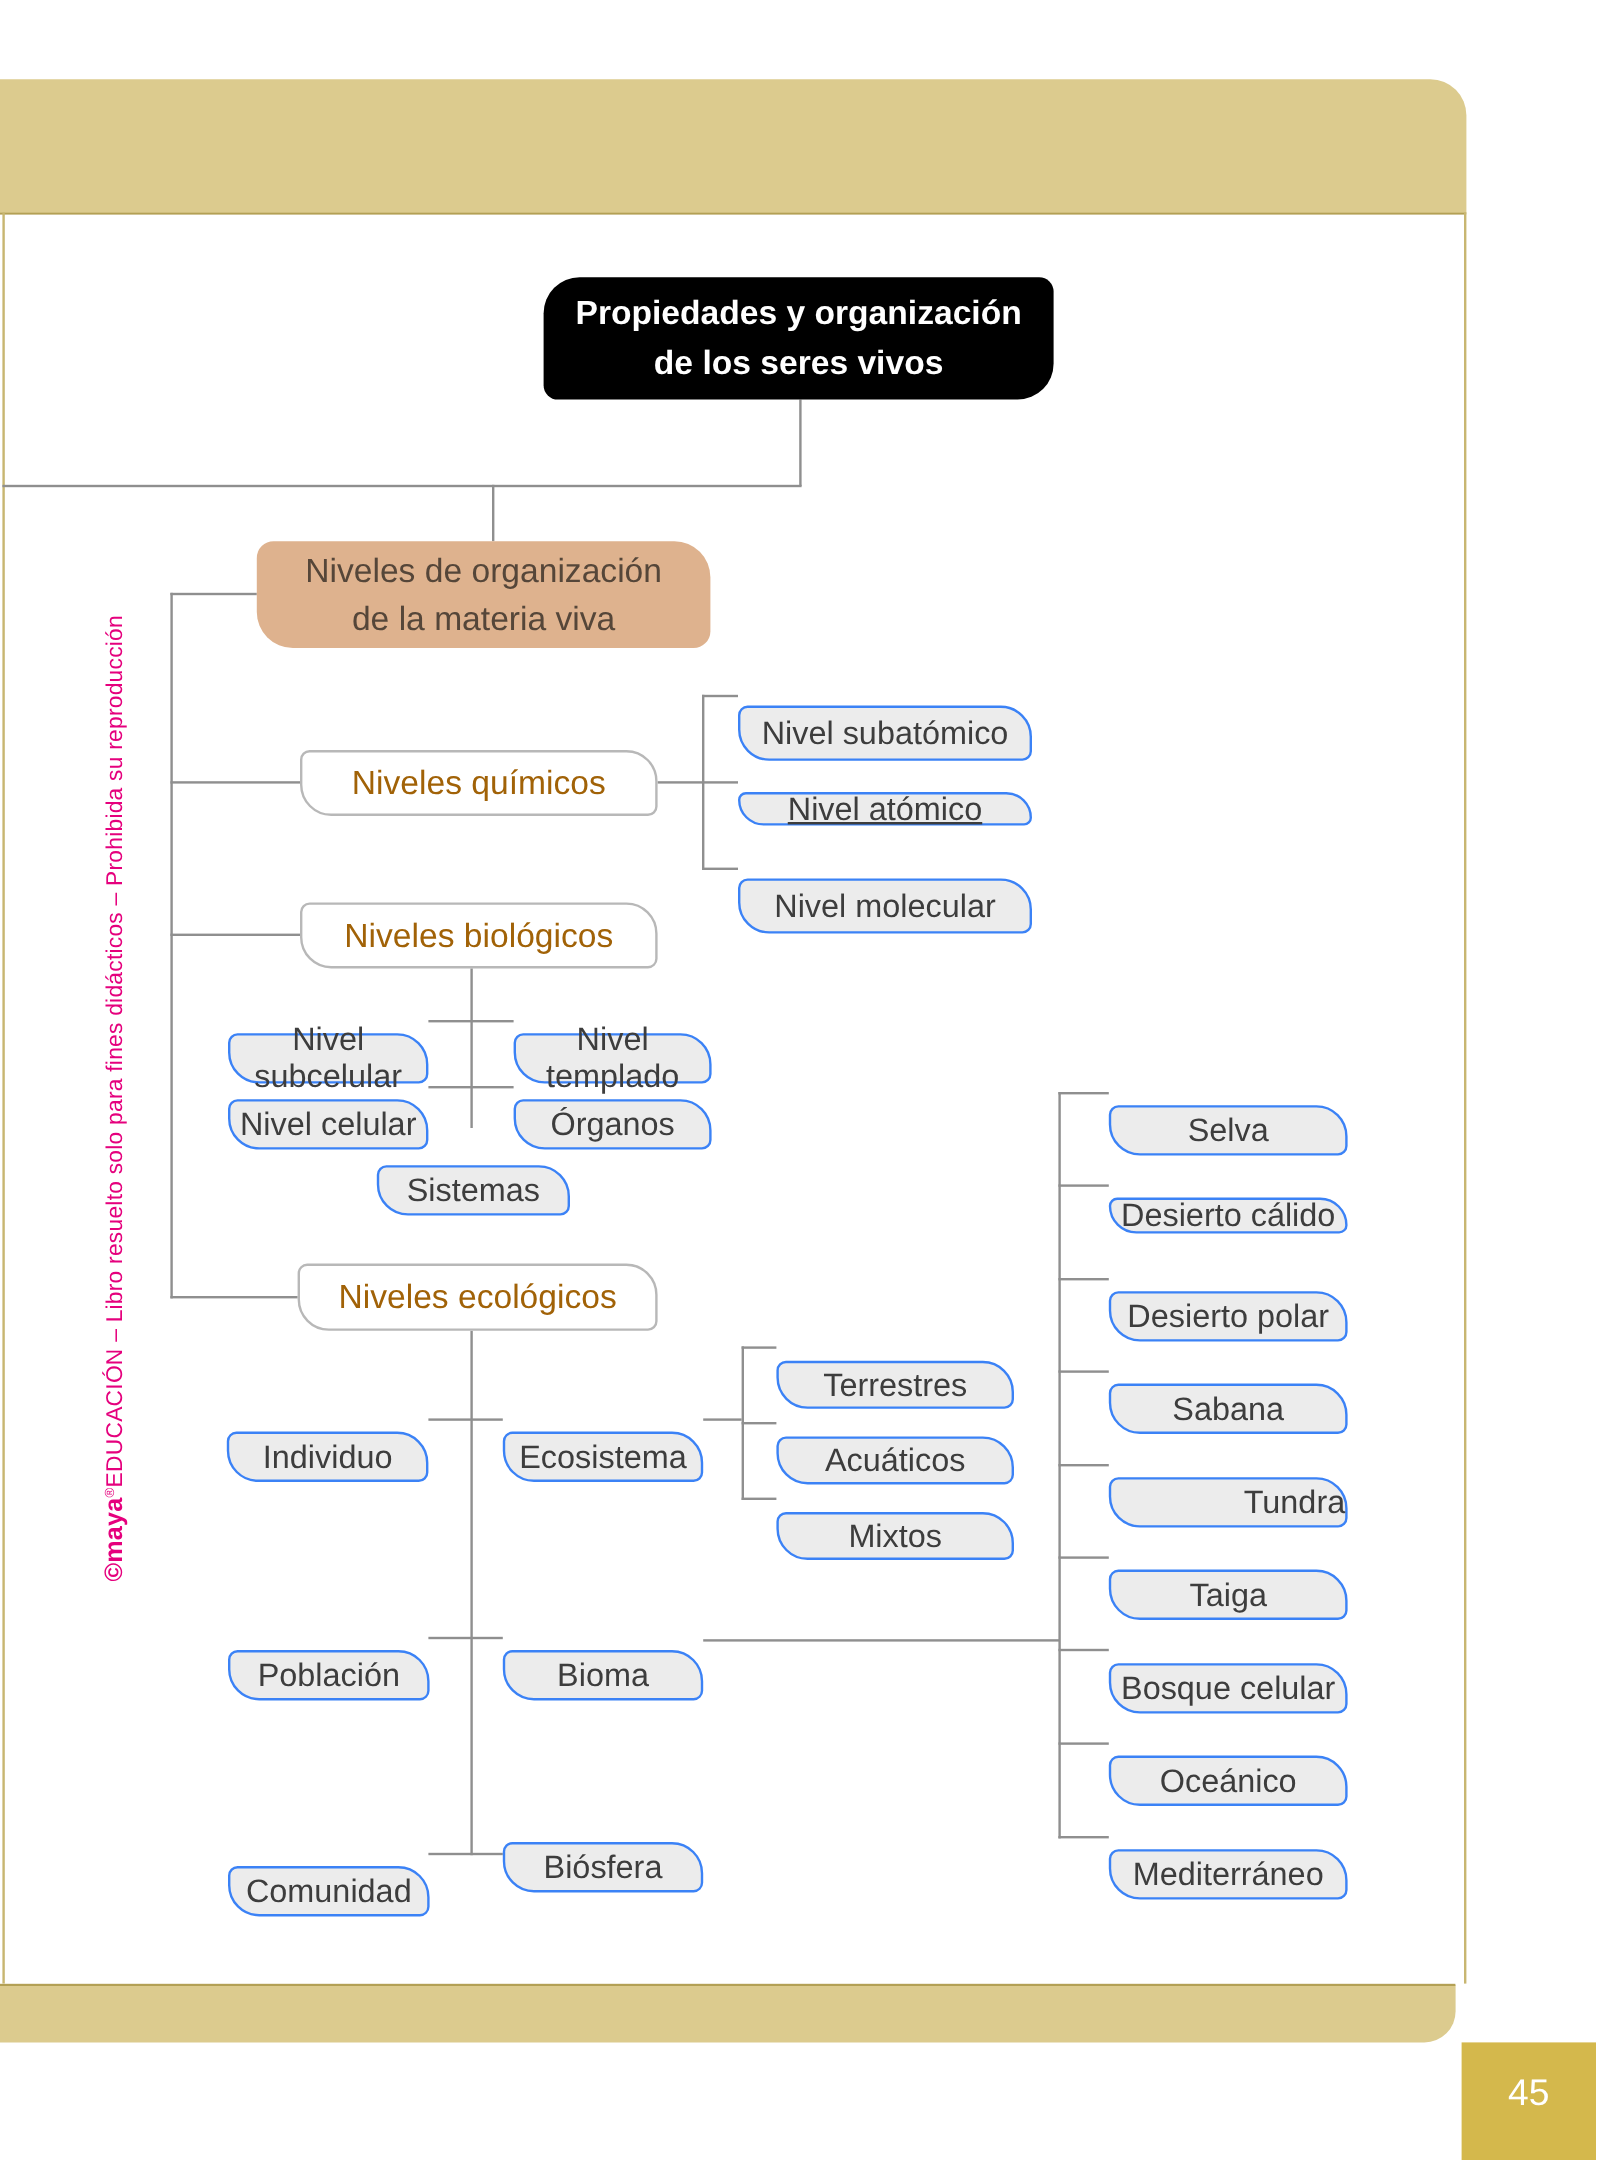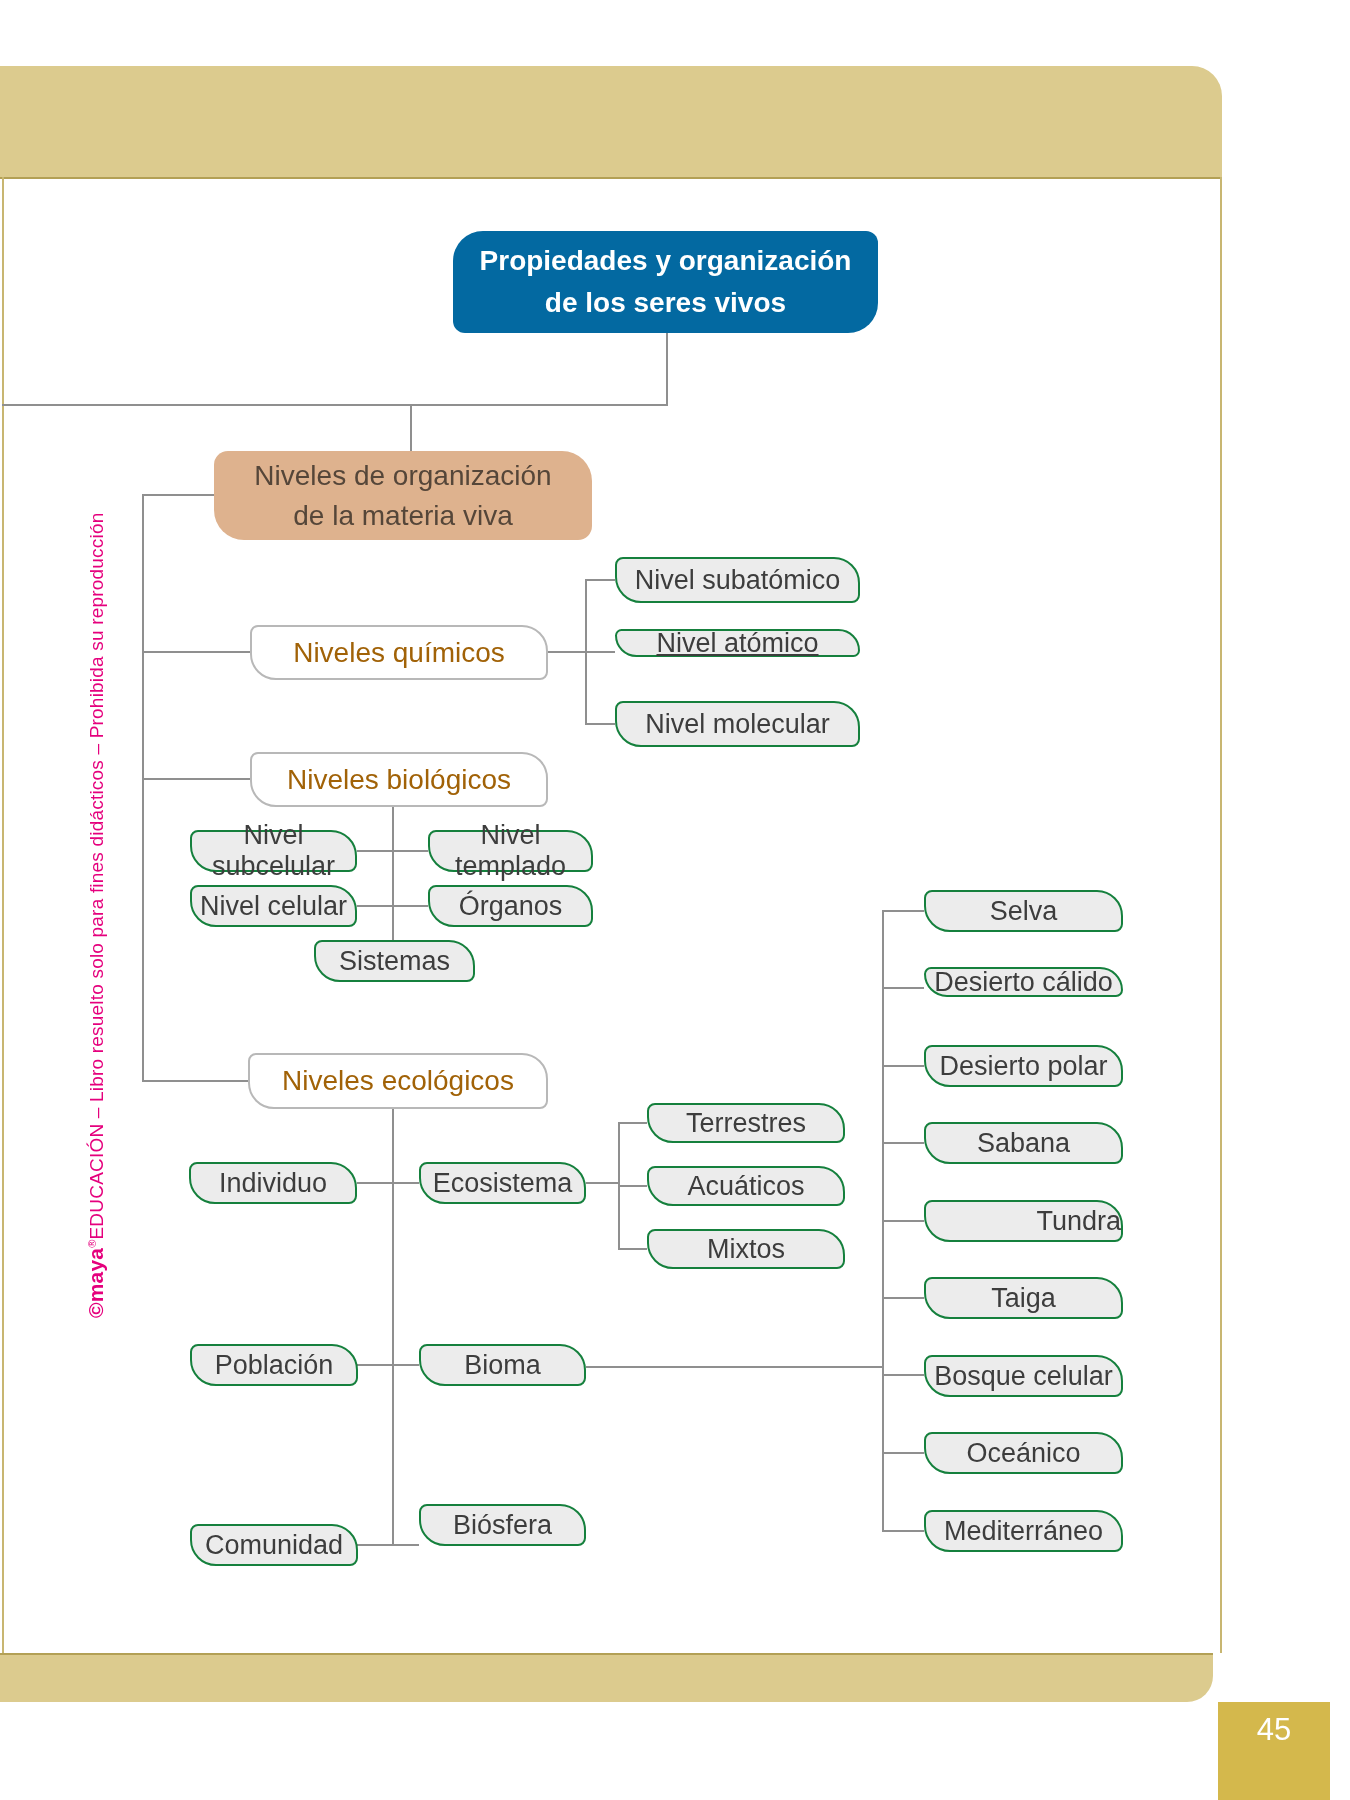--- a/index.html
+++ b/index.html
@@ -6,31 +6,31 @@
   body{width:1350px;height:1800px;position:relative;overflow:hidden;
        font-family:"Liberation Sans", sans-serif;}
   .abs{position:absolute;}
   
   .band-top{left:0;top:66px;width:1222px;height:111px;background:#dccb8e;
             border-radius:0 30px 0 0;border-bottom:2px solid #b3a055;}
   .band-bottom{left:0;top:1653px;width:1213px;height:47px;background:#dccb8e;
                border-radius:0 0 26px 0;border-top:2px solid #b3a055;}
   .page-border{width:2px;background:#c8b671;top:177px;height:1476px;}
   .page-tab{left:1218px;top:1702px;width:112px;height:98px;background:#d4b84c;
-            color:#ffffff;font-size:31px;text-align:center;padding-top:10px;
+            color:#ffffff;font-size:31px;text-align:center;padding-top:24px;
             box-sizing:border-box;}
   
   .node{display:flex;align-items:center;justify-content:center;text-align:center;
         box-sizing:border-box;border-radius:8px 26px 8px 26px;}
-  .node-root{background:#0369a1;color:#ffffff;font-weight:bold;font-size:28px;
+  .node-root{background:#000000;color:#ffffff;font-weight:bold;font-size:28px;
              line-height:42px;border-radius:30px 12px 30px 12px;}
   .node-org{background:#deb28e;color:#554639;font-size:28px;line-height:40px;
             border-radius:14px 30px 14px 30px;}
   .node-white{background:#ffffff;border:2px solid #b8b8b8;color:#a16207;font-size:28px;}
-  .node-gray{background:#ececec;border:2px solid #15803d;color:#3d3d3d;font-size:27px;}
+  .node-gray{background:#ececec;border:2px solid #3b82f6;color:#3d3d3d;font-size:27px;margin-top:31px;}
   
   .hline,.vline{background:#8f8f8f;}
   .hline{height:2px;}
   .vline{width:2px;}
   
   .watermark{left:84px;top:1318px;transform:rotate(-90deg);transform-origin:0 0;
              white-space:nowrap;color:#e5007d;font-size:19px;letter-spacing:0.2px;}
   .watermark .brand{font-weight:bold;font-size:21px;}
   .watermark .reg{font-size:11px;vertical-align:super;}
 </style>

